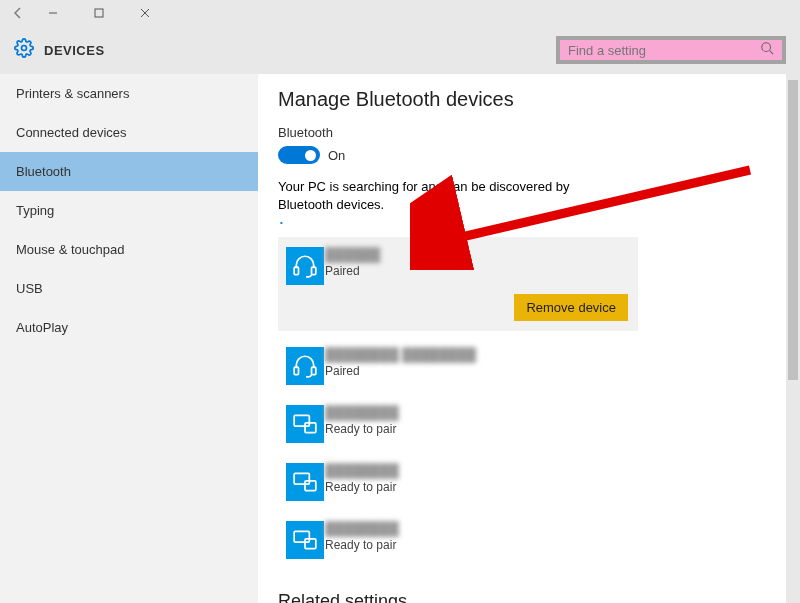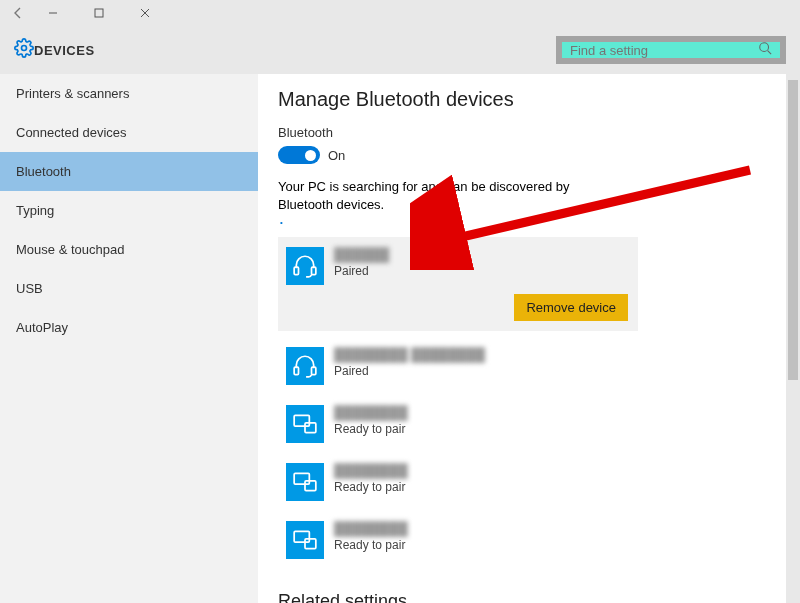--- a/index.html
+++ b/index.html
@@ -22,25 +22,25 @@
       width: 46px; height: 26px; display:flex; align-items:center; justify-content:center;
       color: #555; font-size: 12px;
     }
     .window-controls .wc svg { stroke:#555; stroke-width:1; }
 
     
     .header {
       height: 48px; background: #e8e8e8; display:flex; align-items:center;
       padding: 0 14px; justify-content: space-between;
     }
-    .header-left { display:flex; align-items:center; }
+    .header-left { display:flex; align-items:center; gap:10px; }
     .gear-icon { color:#0078d7; }
     .header-title { font-weight:600; font-size:13px; letter-spacing:0.5px; color:#333; }
     .search-box {
-      width: 230px; height: 28px; border:6px solid #a3a3a3; background:#5eead4;
+      width: 230px; height: 28px; border:4px solid #a3a3a3; background:#f9a8d4;
       display:flex; align-items:center; padding: 0 8px; justify-content:space-between;
     }
     .search-box input {
       border:none; background:transparent; outline:none; font-size:13px; color:#666; width:190px;
     }
 
     
     .main { display:flex; height: calc(603px - 26px - 48px); }
     .sidebar {
       width: 258px; background:#f2f2f2; border-right: none;
@@ -65,21 +65,21 @@
       width:11px; height:11px; background:#fff; border-radius:50%; position:absolute;
       top:3.5px; right:4px;
     }
     .toggle-row { display:flex; align-items:center; margin-bottom:14px; }
     .toggle-text { font-size:13px; color:#333; }
     .discover-text { font-size:13px; color:#000000; max-width:330px; line-height:1.4; margin-bottom:4px; }
     .spinner { color:#0078d7; font-size:8px; margin-bottom:10px; margin-left:2px; }
 
     
     .device-card {
-      display:flex; align-items:flex-start; padding:10px 8px; gap:10px;
+      display:flex; align-items:flex-start; padding:10px 8px; gap:1px;
       position:relative;
     }
     .device-card.selected {
       background:#f1f1f1; padding-bottom:46px; margin-bottom:6px; width: 360px;
     }
     .device-card img, .device-card .dev-icon {
       width:38px; height:38px; background:#0099e5; display:flex; align-items:center; justify-content:center;
     }
     .dev-icon svg { stroke:#fff; fill:none; }
     .device-info .dev-name { font-size:13px; color:#333; }

